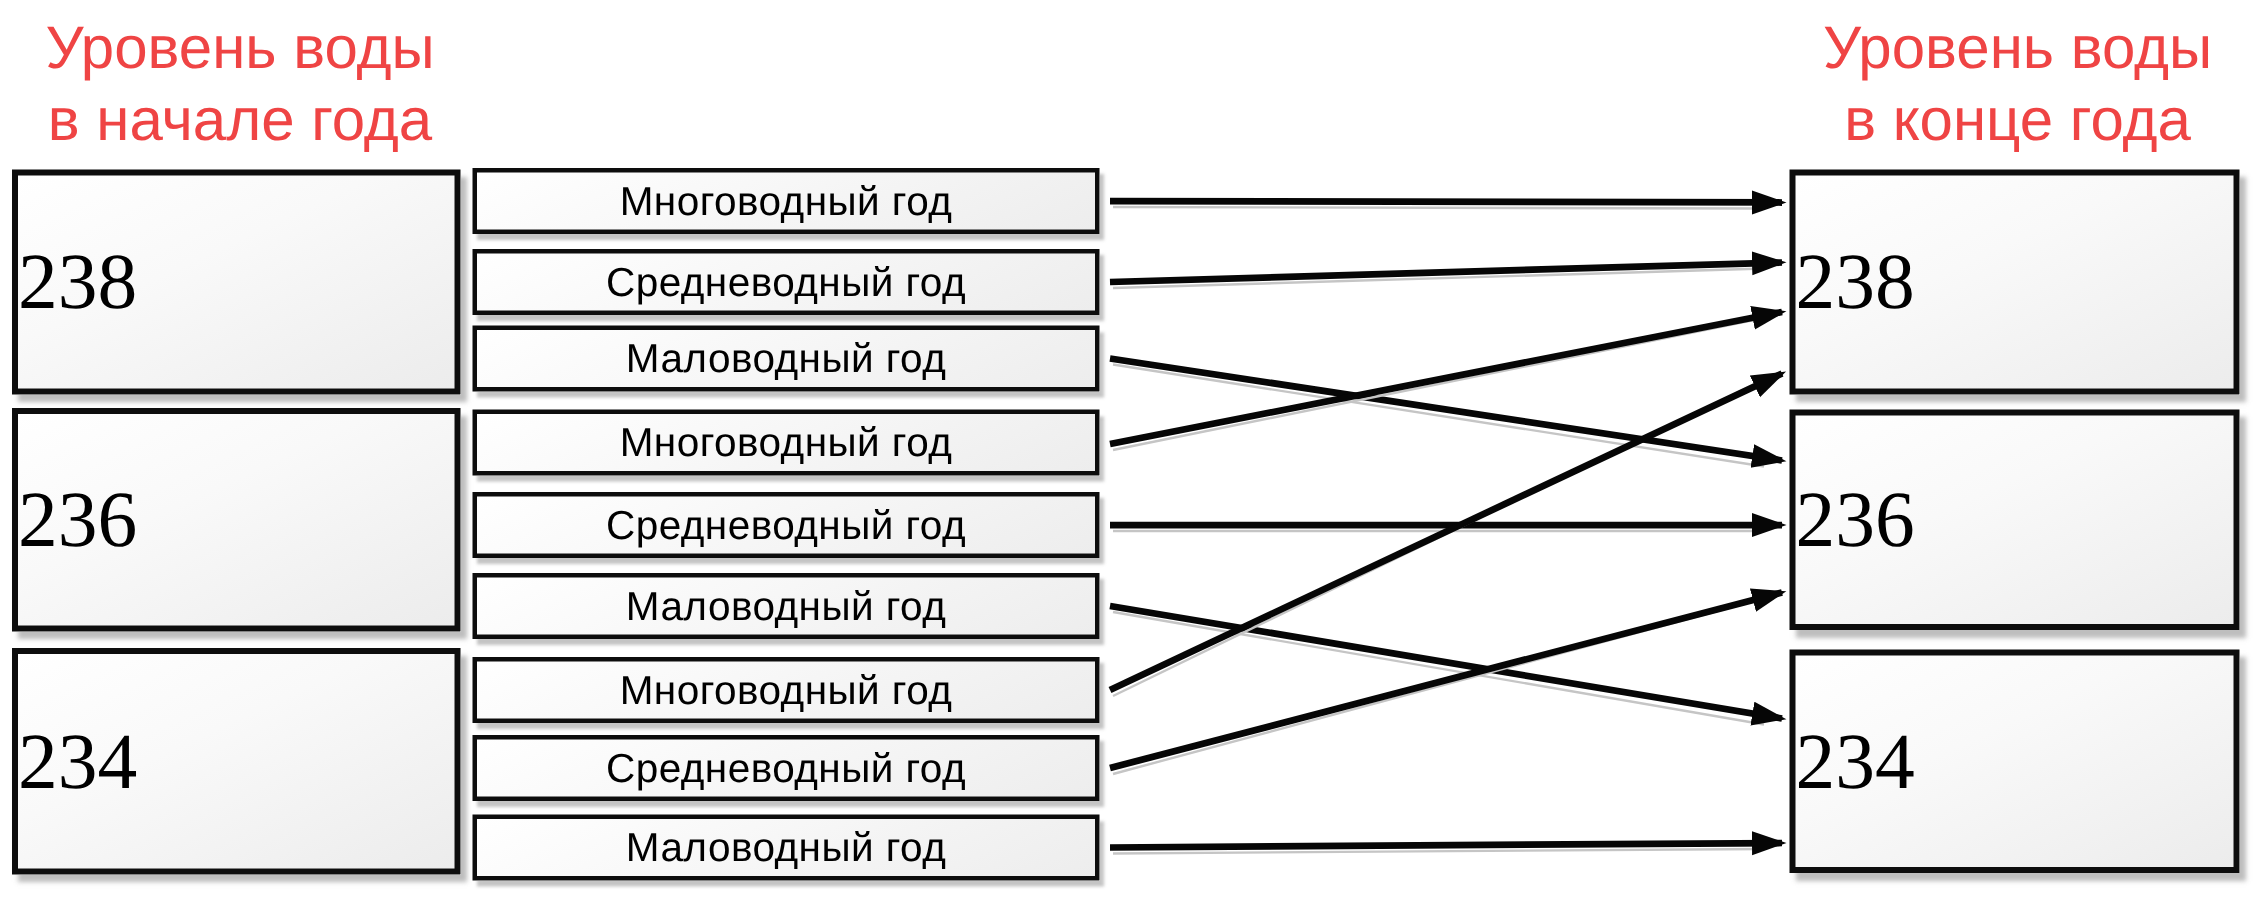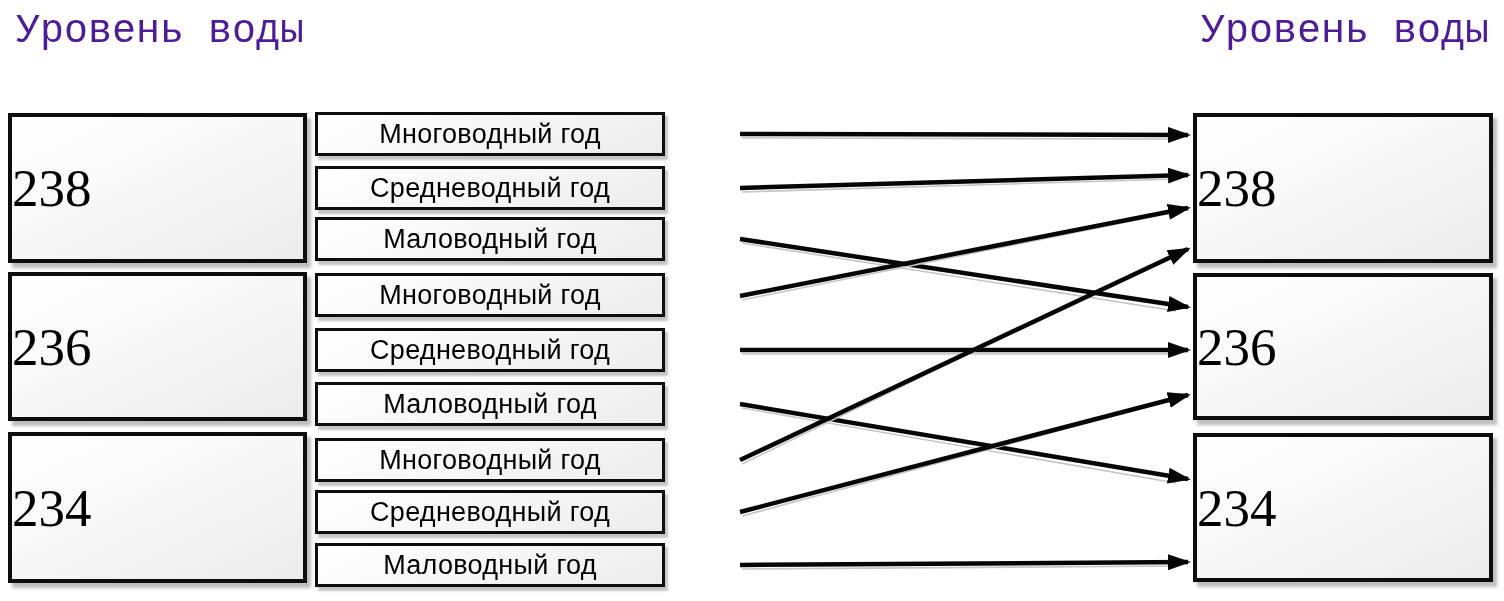--- a/index.html
+++ b/index.html
@@ -6,67 +6,69 @@
   body{
     position:relative;
     width:1504px;height:601px;
     overflow:hidden;
     font-family:"Liberation Serif", serif;
     color:#000;
   }
   .heading{
     position:absolute;
     text-align:center;
-    font-family:Liberation Mono, monospace;
+    font-family:Liberation Sans, sans-serif;
     font-size:40px;
     line-height:48px;
-    color:#4c1d95;
+    color:#ef4444;
     white-space:nowrap;
   }
   .heading span{display:block;}
   #start-heading{left:5px;top:8px;width:310px;}
   #end-heading{left:1190px;top:8px;width:310px;}
   .level-box{
     position:absolute;
     box-sizing:border-box;
     left:8px;width:299px;
     border:4px solid #0d0d0d;
     background:linear-gradient(155deg,#ffffff 0%,#f9f9f9 40%,#ececec 100%);
     box-shadow:4px 5px 3px rgba(125,125,125,0.5);
     display:flex;align-items:center;justify-content:flex-start;
     font-family:"Liberation Serif", serif;
     font-size:53px;
   }
   .level-box.end{left:1193px;width:300px;}
   .year-box{
     position:absolute;
     box-sizing:border-box;
-    left:315px;width:350px;height:44px;
+    left:315px;width:418px;height:44px;
     border:3px solid #0d0d0d;
     background:linear-gradient(155deg,#ffffff 0%,#f7f7f7 45%,#ededed 100%);
     box-shadow:3px 4px 2px rgba(125,125,125,0.45);
     display:flex;align-items:center;justify-content:center;
     font-family:"Liberation Sans", sans-serif;
     font-size:27px;
     letter-spacing:0.3px;
   }
   #arrows{
     position:absolute;left:0;top:0;width:1504px;height:601px;
     pointer-events:none;
   }
 </style>
 </head>
 <body>
 
 <div class="heading" id="start-heading">
   <span>Уровень воды</span>
+  <span>в начале года</span>
 </div>
 
 <div class="heading" id="end-heading">
   <span>Уровень воды</span>
+  <span>в конце года</span>
 </div>
 
 <div id="start-col">
     <div class="level-box start" style="top: 113px; height: 150px;">
       <span>238</span>
     </div>
     <div class="level-box start" style="top: 272px; height: 149px;">
       <span>236</span>
     </div>
     <div class="level-box start" style="top: 432px; height: 151px;">

